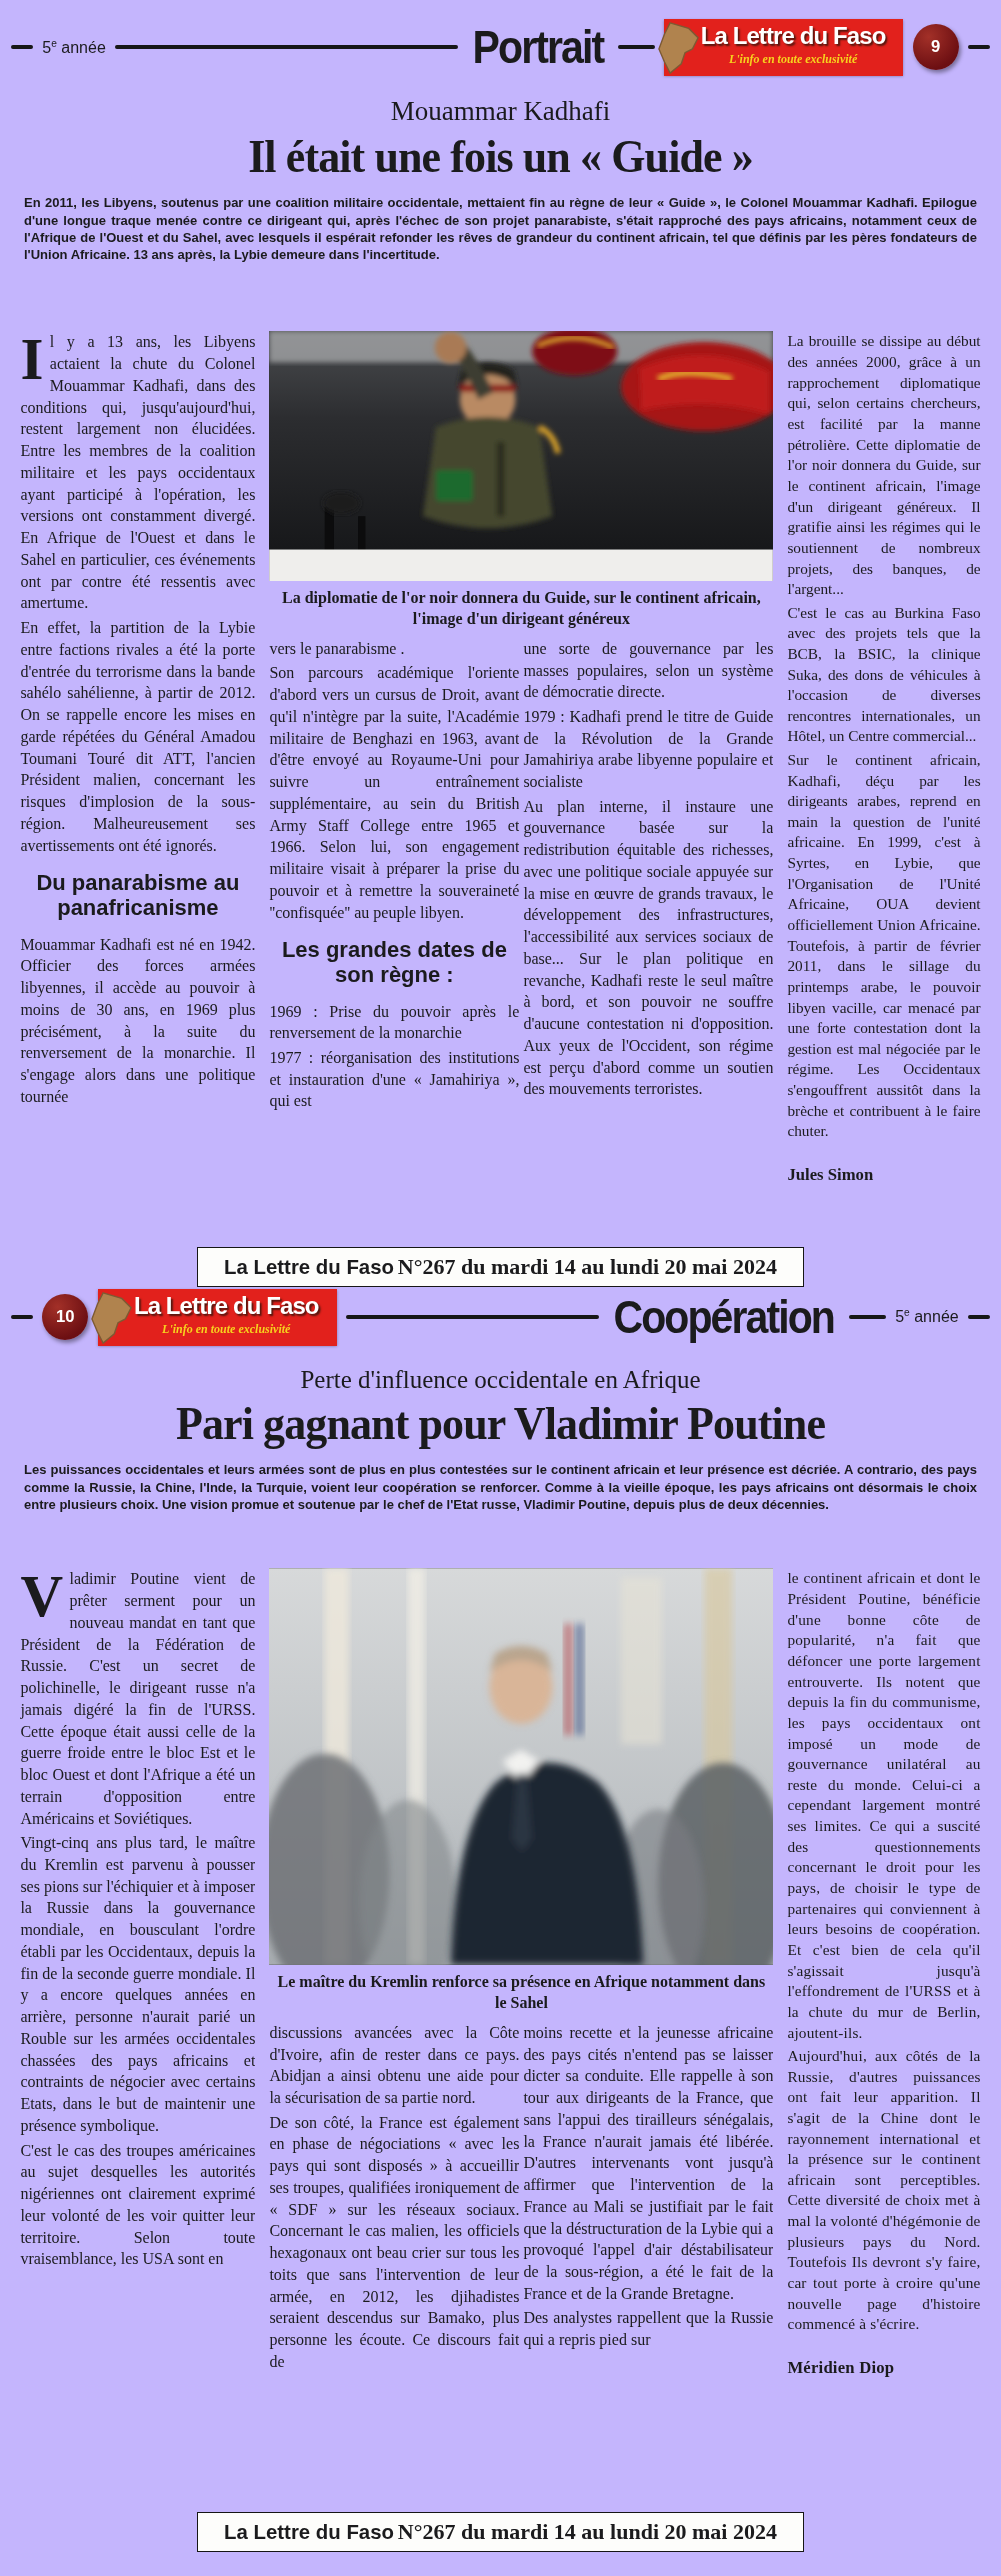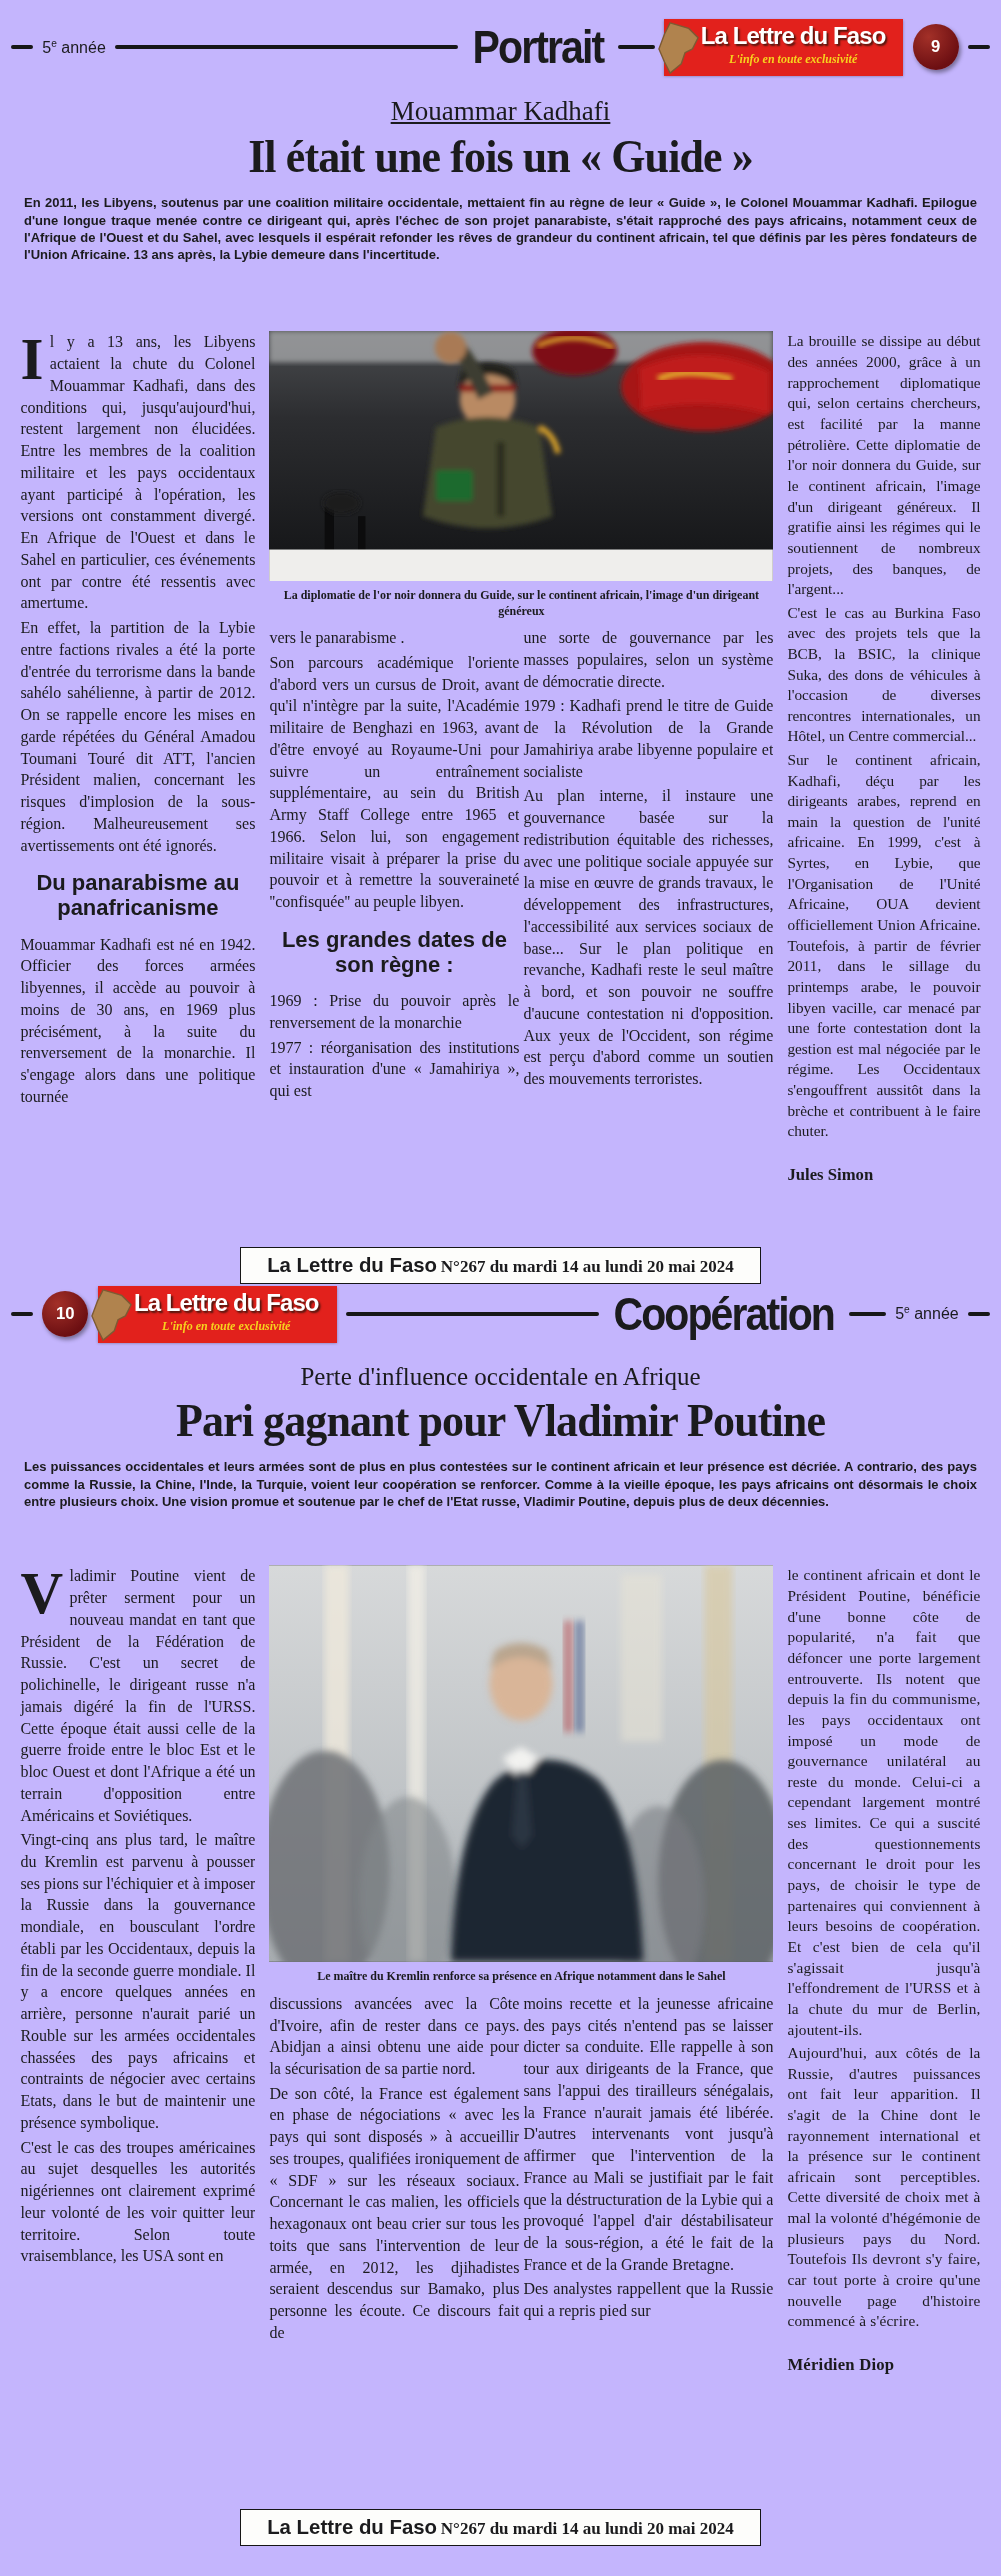--- a/index.html
+++ b/index.html
@@ -41,26 +41,26 @@
   .midcols{display:flex;gap:4px;flex:1;overflow:hidden;}
   .midcols>div{flex:1;overflow:hidden}
   .para{margin:0 0 2.8px;text-align:justify;font-size:16px;line-height:1.36;}
   .colD .para{font-size:15.3px;line-height:1.35;}
   .ls .para{letter-spacing:0.2px;}
   .para.subhead{font-family:"Liberation Sans",sans-serif;font-weight:bold;font-size:22px;
                 line-height:1.12;text-align:center;margin:15px 5.6px 13px;}
   .para.byline{text-align:left;font-weight:bold;font-size:16.7px;margin-top:22px;padding-right:3.7px;}
   .dropcap{float:left;font-weight:bold;font-size:59px;line-height:.8;padding:4.6px 6.5px 0 0;}
   .photo{width:100%;display:block;background:#222;}
-  .caption{font-weight:bold;font-size:12px;line-height:1.3;text-align:center;margin:6.5px 5.6px 8.3px;}
+  .caption{font-weight:bold;font-size:16px;line-height:1.3;text-align:center;margin:6.5px 5.6px 8.3px;}
   
   .footer-box{width:fit-content;margin:15px auto 0;border:1.9px solid #161616;background:#fdfdfb;
               padding:5.6px 26px;white-space:nowrap;}
   .footer-brand{font-family:"Liberation Sans",sans-serif;font-weight:bold;font-size:20.4px;}
-  .footer-issue{font-weight:bold;font-size:17px;}
+  .footer-issue{font-weight:bold;font-size:22px;}
   .p10{}
 </style>
 </head>
 <body>
 
 <div class="sheet">
 
   <section style="padding-top:16.7px;">
     <div class="masthead">
       <div class="rule w24"></div>
@@ -74,21 +74,21 @@
         </svg>
         <div class="logo-text">
           <div class="logo-title">La Lettre du Faso</div>
           <div class="logo-tagline">L'info en toute exclusivité</div>
         </div>
       </div>
       <div class="page-badge">9</div>
       <div class="rule w24"></div>
     </div>
 
-    <h3 class="kicker" style="font-weight:normal;text-decoration:underline;">Mouammar Kadhafi</h3>
+    <h3 class="kicker" style="font-weight:normal;">Mouammar Kadhafi</h3>
     <h1 class="headline">Il était une fois un « Guide »</h1>
     <p class="lead h9">En 2011, les Libyens, soutenus par une coalition militaire occidentale, mettaient fin au règne de leur « Guide », le Colonel Mouammar Kadhafi. Epilogue d'une longue traque menée contre ce dirigeant qui, après l'échec de son projet panarabiste, s'était rapproché des pays africains, notamment ceux de l'Afrique de l'Ouest et du Sahel, avec lesquels il espérait refonder les rêves de grandeur du continent africain, tel que définis par les pères fondateurs de l'Union Africaine. 13 ans après, la Lybie demeure dans l'incertitude.</p>
 
     <div class="body-cols h9">
       <div class="colA">
           <p class="para body"><span class="dropcap">I</span>l y a 13 ans, les Libyens actaient la chute du Colonel Mouammar Kadhafi, dans des conditions qui, jusqu'aujourd'hui, restent largement non élucidées. Entre les membres de la coalition militaire et les pays occidentaux ayant participé à l'opération, les versions ont constamment divergé. En Afrique de l'Ouest et dans le Sahel en particulier, ces événements ont par contre été ressentis avec amertume.</p>
           <p class="para body">En effet, la partition de la Lybie entre factions rivales a été la porte d'entrée du terrorisme dans la bande sahélo sahélienne, à partir de 2012. On se rappelle encore les mises en garde répétées du Général Amadou Toumani Touré dit ATT, l'ancien Président malien, concernant les risques d'implosion de la sous-région. Malheureusement ses avertissements ont été ignorés.</p>
           <p class="para subhead">Du panarabisme au panafricanisme</p>
           <p class="para body">Mouammar Kadhafi est né en 1942. Officier des forces armées libyennes, il accède au pouvoir à moins de 30 ans, en 1969 plus précisément, à la suite du renversement de la monarchie. Il s'engage alors dans une politique tournée</p>
         </div>

